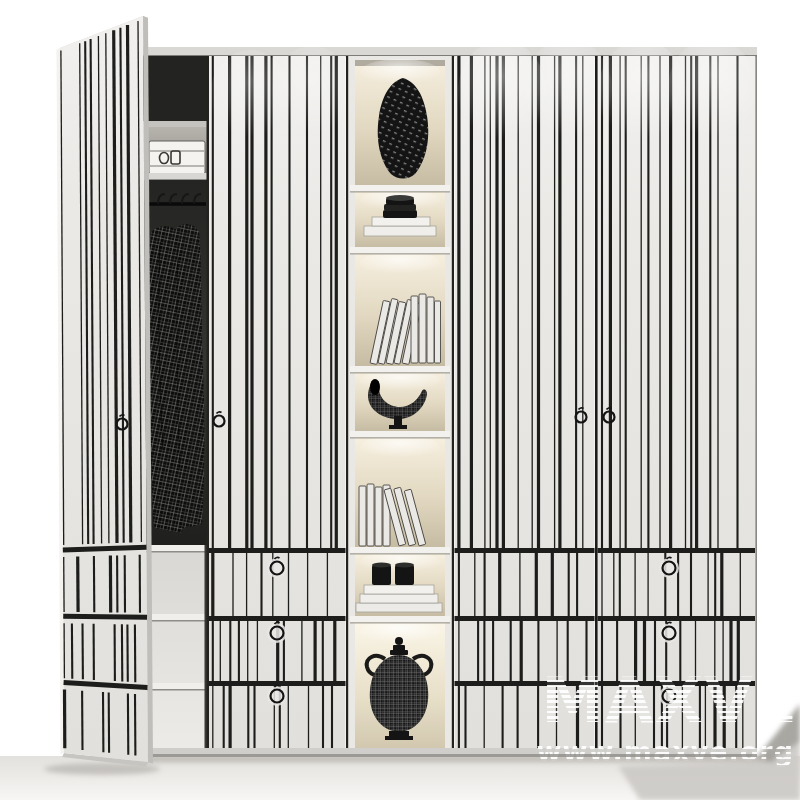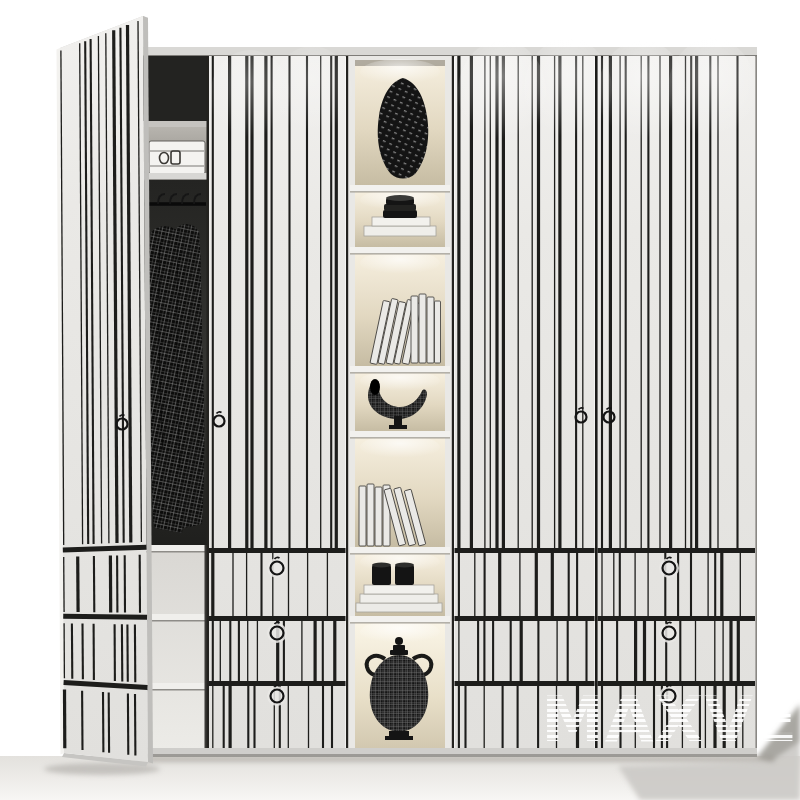--- a/index.html
+++ b/index.html
@@ -10,21 +10,21 @@
       color:rgba(255,255,255,0.62);white-space:nowrap;pointer-events:none;}
   @supports ((-webkit-background-clip:text) or (background-clip:text)){
     .wm{
       background-image:repeating-linear-gradient(to bottom,
         rgba(255,255,255,0.92) 0px, rgba(255,255,255,0.92) 2.6px,
         rgba(255,255,255,0.10) 2.6px, rgba(255,255,255,0.10) 5.2px);
       -webkit-background-clip:text;background-clip:text;
       -webkit-text-fill-color:transparent;color:transparent;
     }
   }
-  .wm-main{right:2px;bottom:44px;font-size:63px;letter-spacing:1px;margin-left:28px;}
+  .wm-main{right:2px;bottom:63px;font-size:63px;letter-spacing:1px;margin-left:28px;}
   .wm-sub{right:6px;bottom:33px;font-size:27px;letter-spacing:1px;}
 </style>
 </head>
 <body>
 
 <div class="stage">
 <svg id="scene" width="800" height="800" viewBox="0 0 800 800">
   <defs>
     <linearGradient id="face" x1="0" y1="0" x2="0" y2="1">
       <stop offset="0" stop-color="#f1f0ee"></stop>
@@ -472,13 +472,14 @@
         <line x1="135.0" y1="694.1" x2="135.4" y2="755.5" stroke="#1d1d1b" stroke-width="2.1"></line>
         <line x1="62.848" y1="549.96" x2="146.56" y2="547.1519999999999" stroke="#1d1d1b" stroke-width="5"></line>
         <line x1="63.224000000000004" y1="616.23" x2="147.03" y2="617.2760000000001" stroke="#1d1d1b" stroke-width="5"></line>
         <line x1="63.6" y1="682.5" x2="147.5" y2="687.4" stroke="#1d1d1b" stroke-width="5"></line>
         <circle cx="122" cy="424" r="5.5" fill="none" stroke="#141414" stroke-width="2.2"></circle>
         <path d="M119.5,416.5 a3.5,3.5 0 0 1 5,-1" stroke="#141414" stroke-width="1.6" fill="none"></path>
       </g>
 </svg>
 
 <div class="wm wm-main">MAXVE</div>
+<div class="wm wm-sub">www.maxve.org</div>
 </div>
 
 </body></html>

